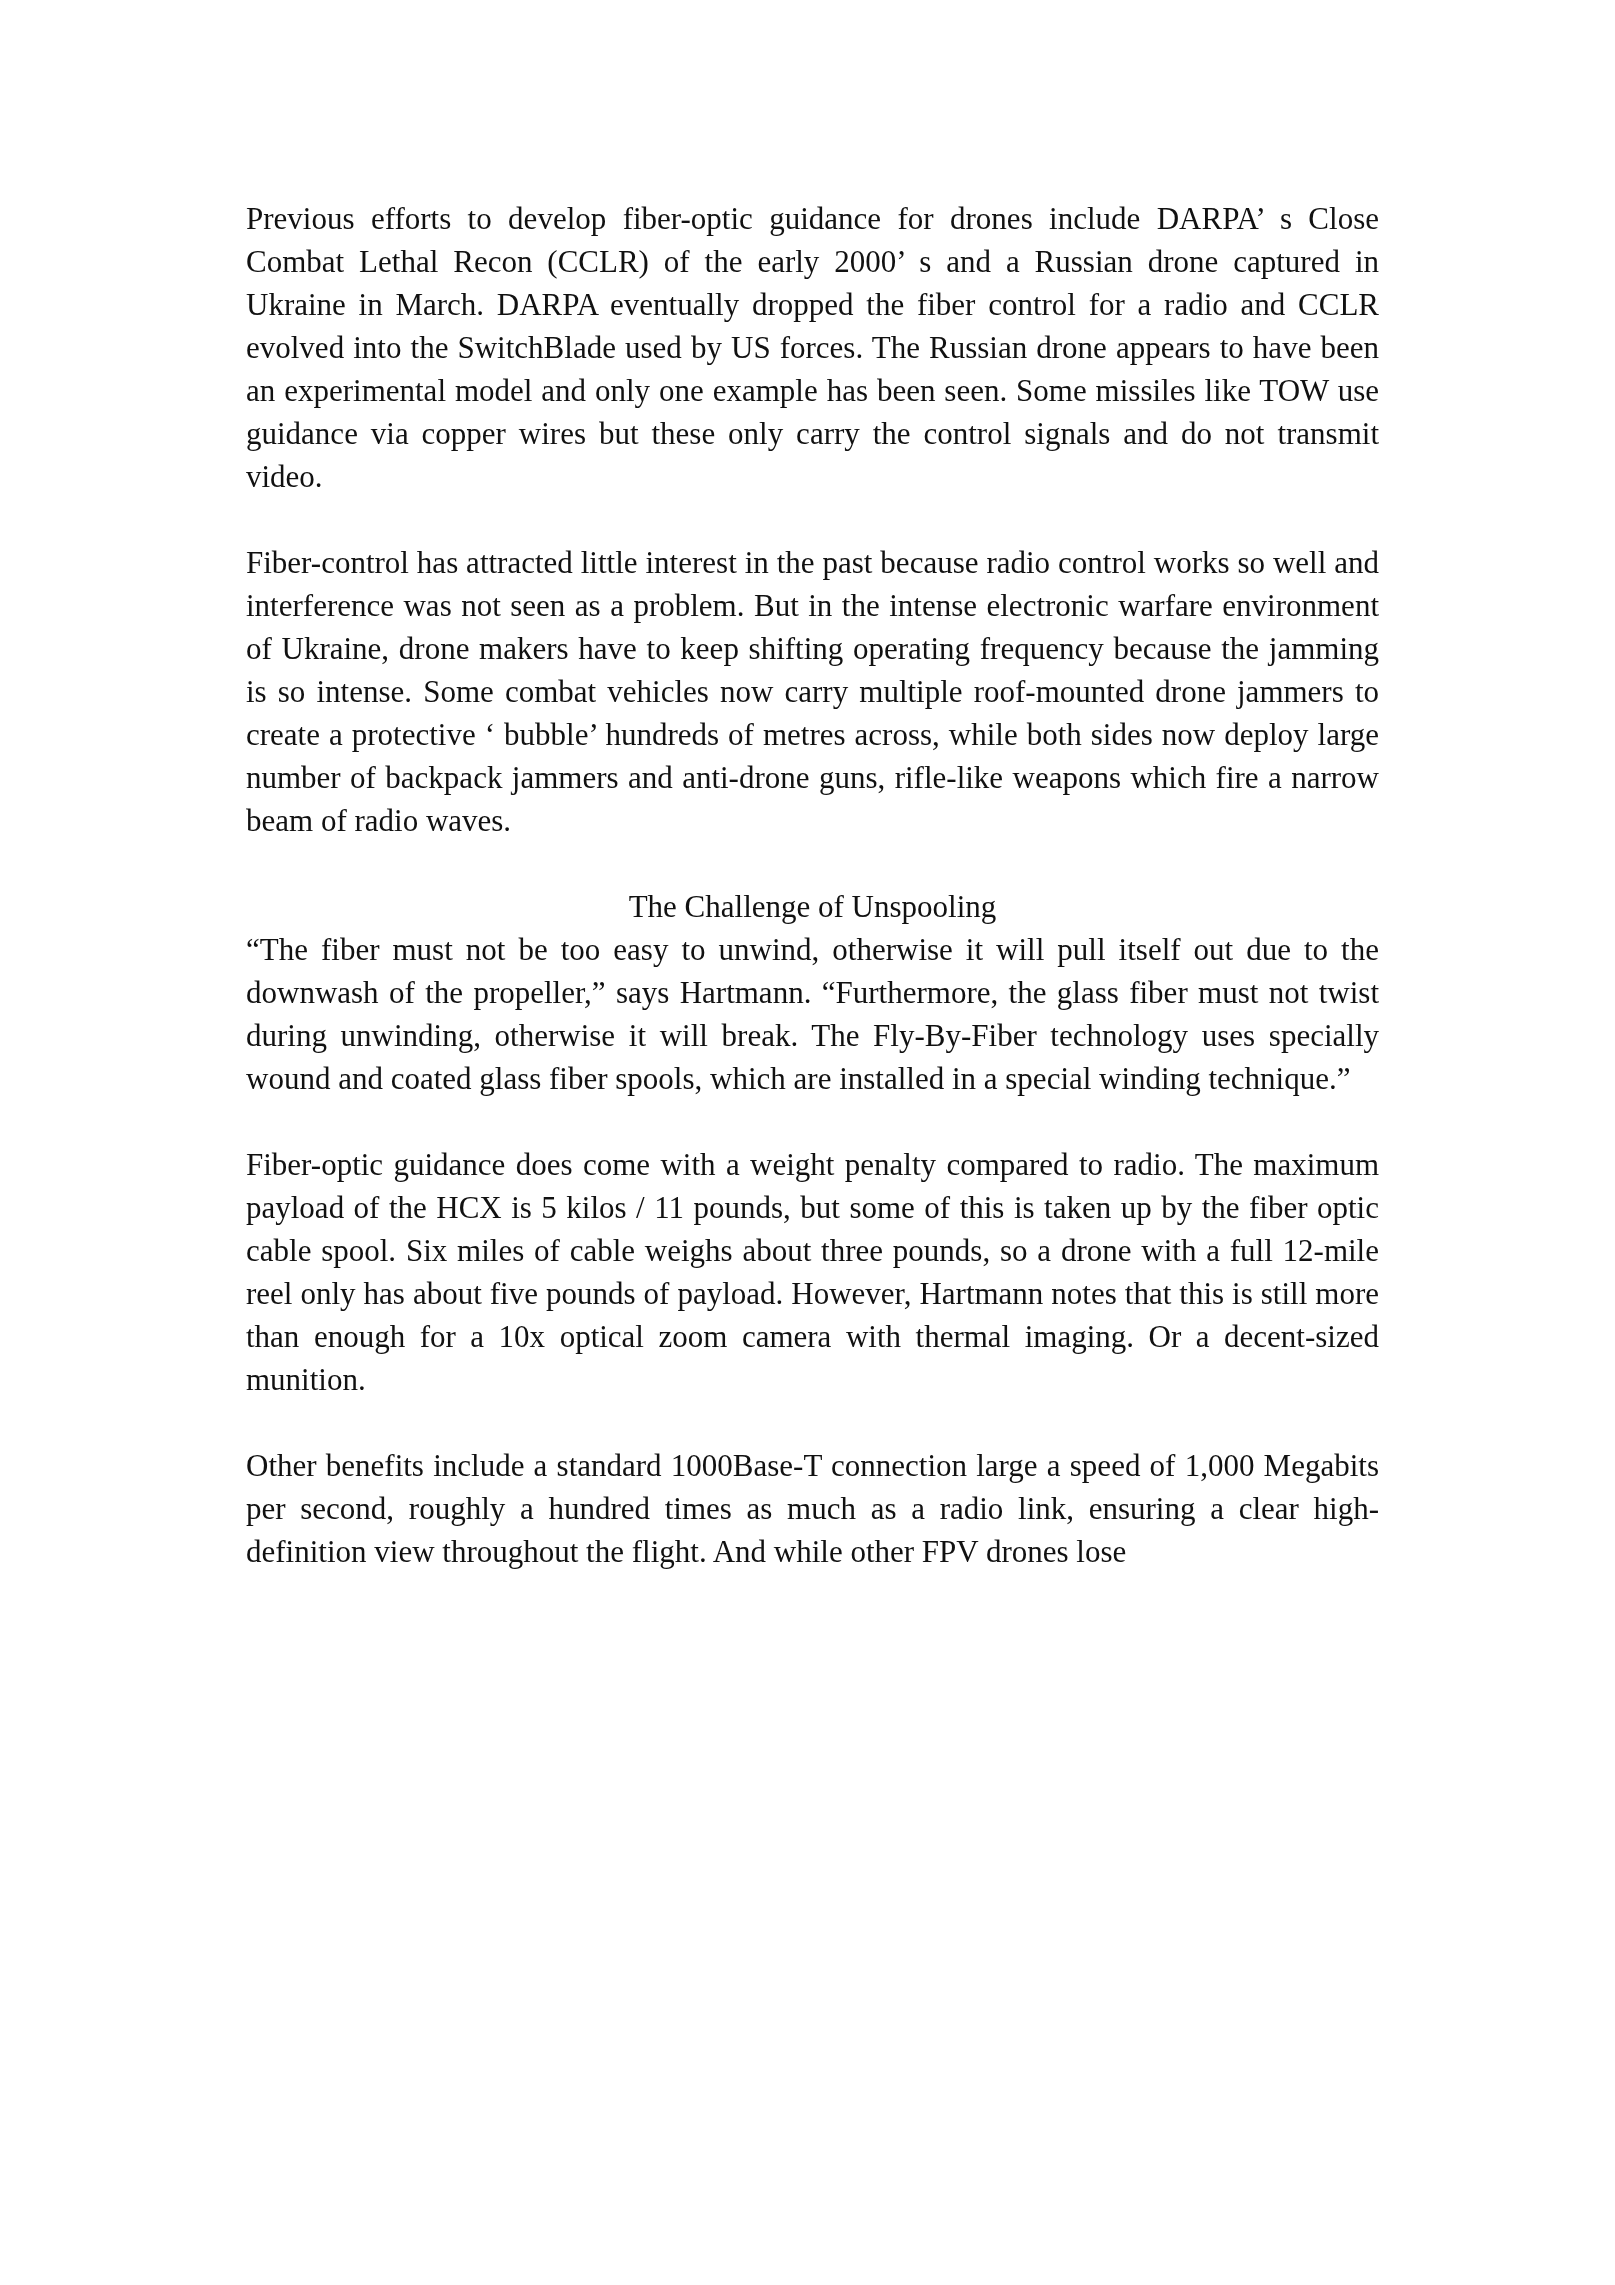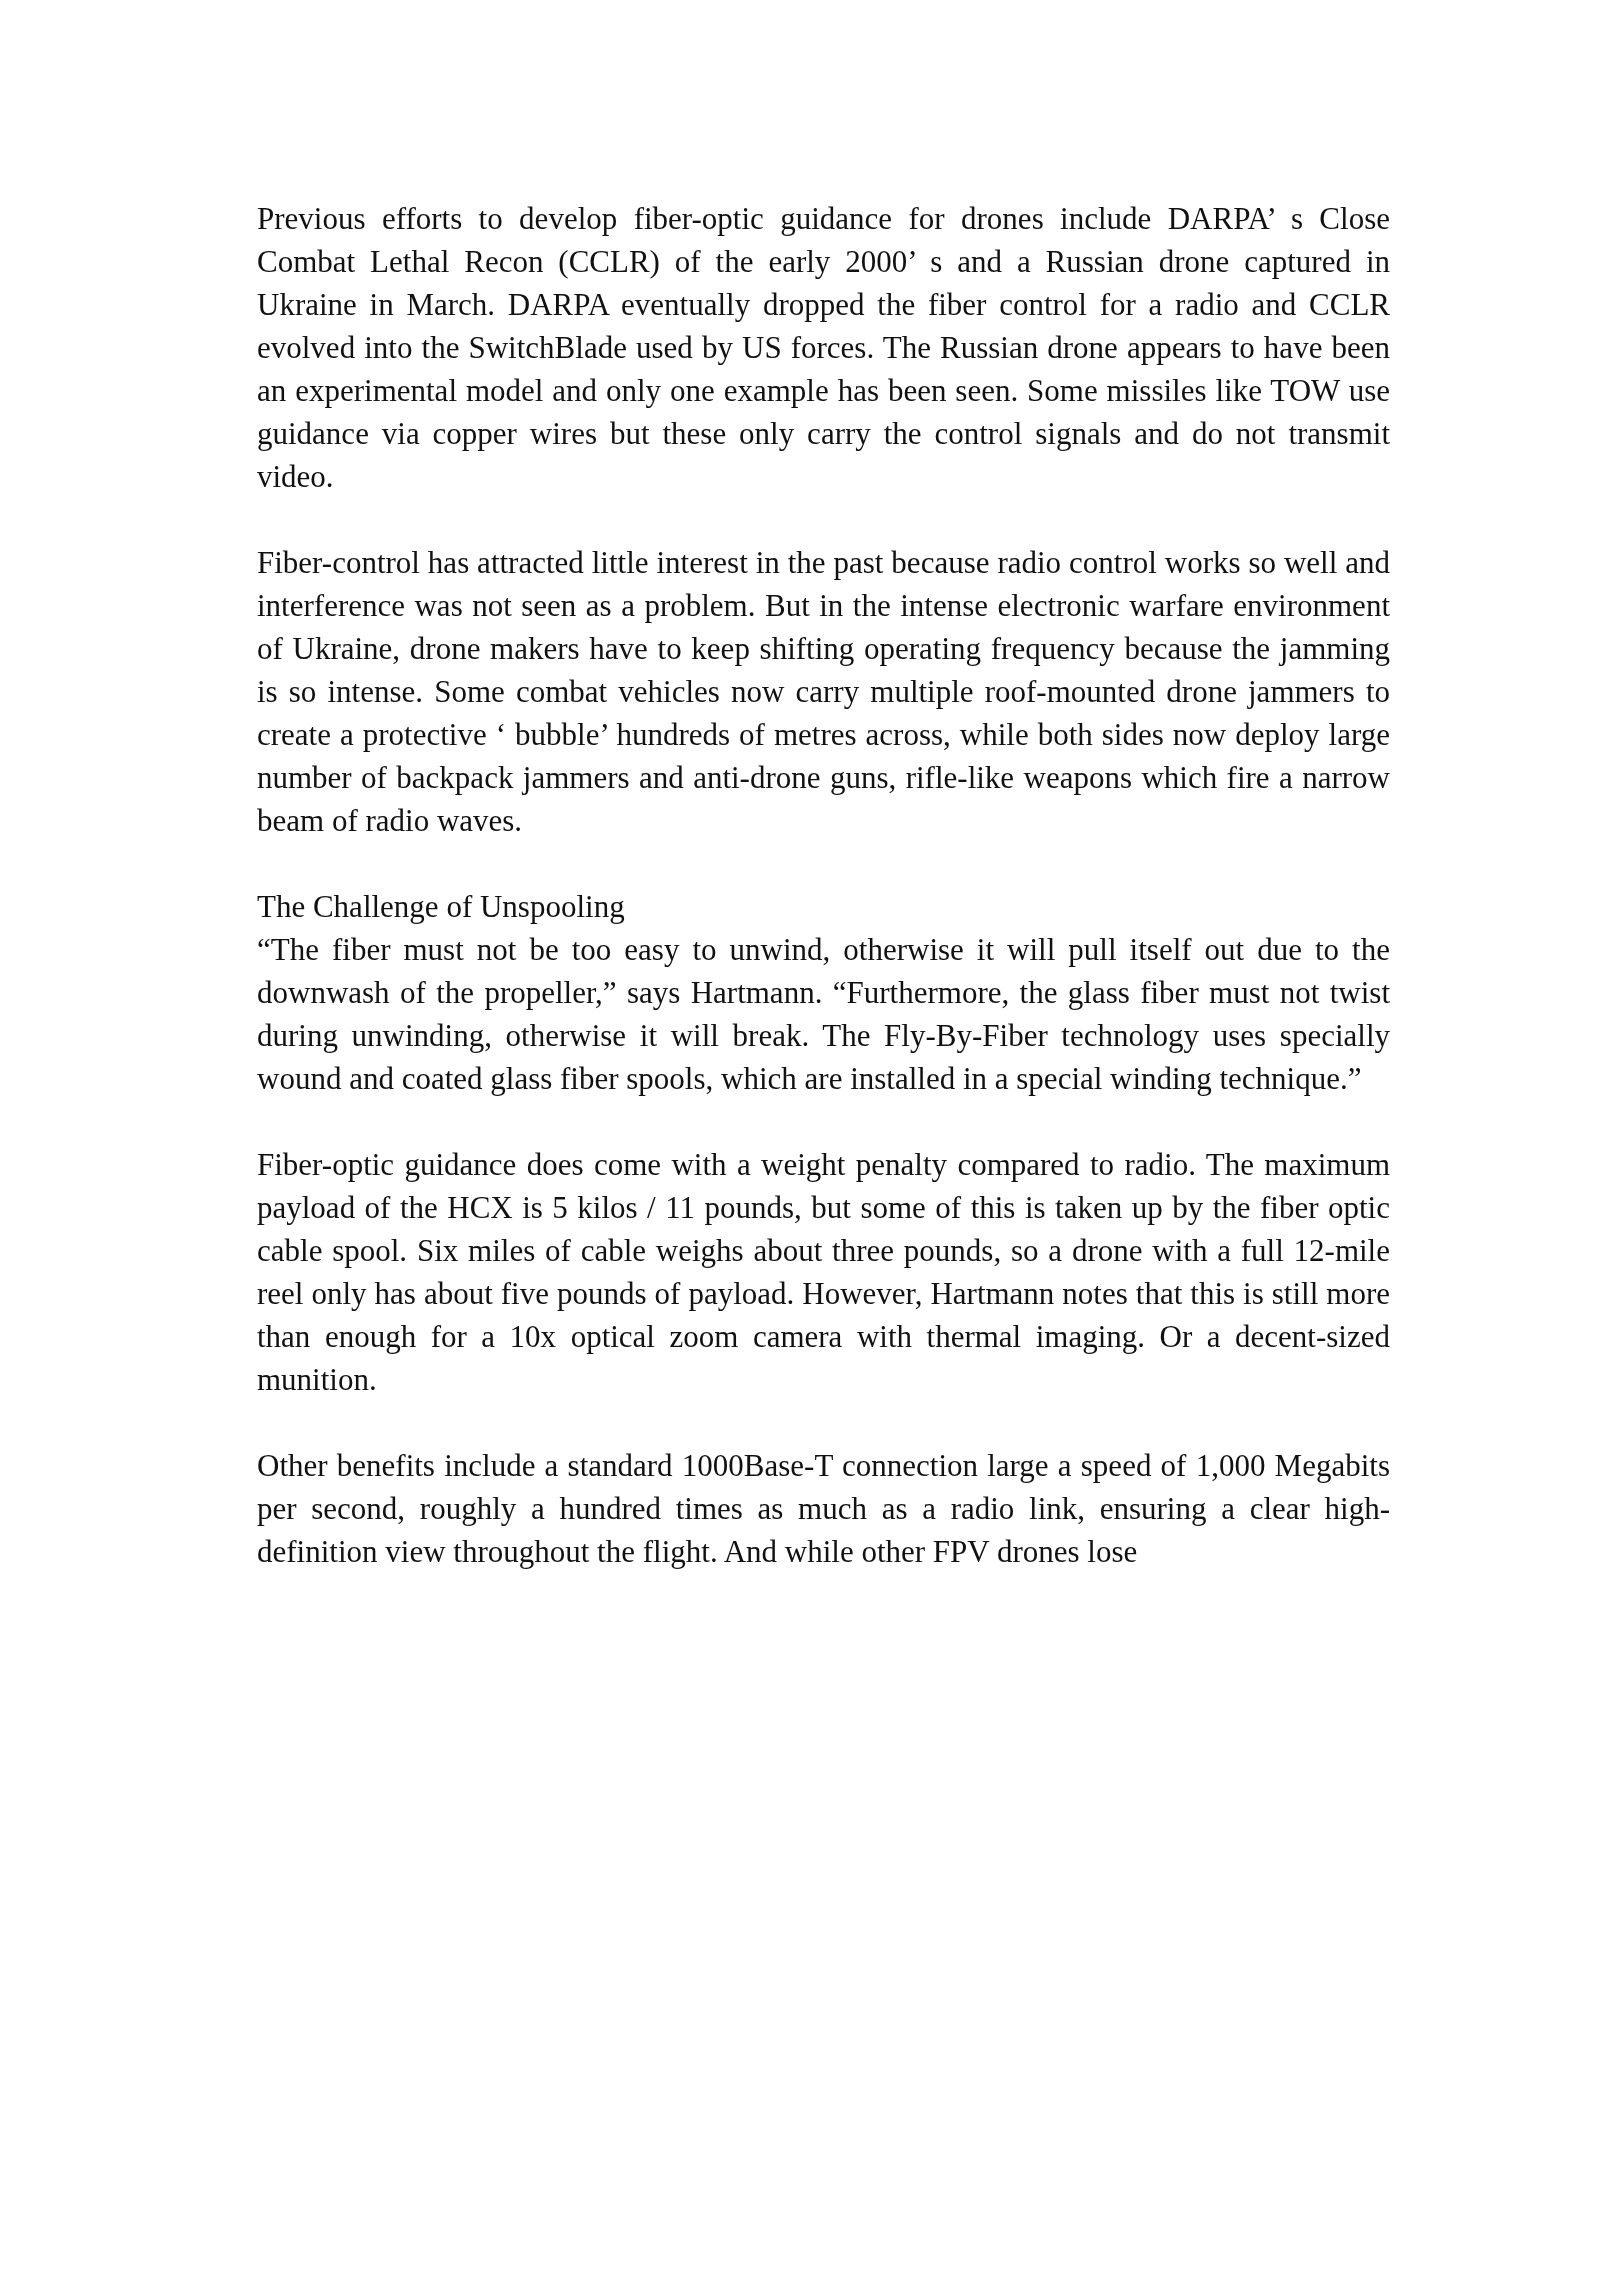--- a/index.html
+++ b/index.html
@@ -1,28 +1,28 @@
 <!DOCTYPE html>
 <html style="font-size:14.5px"><head>
 <meta charset="utf-8">
 <style>
   html, body { margin: 0; padding: 0; background: #ffffff; }
   body { width: 1616px; height: 2285px; position: relative; overflow: hidden; }
   .page {
     position: absolute;
-    left: 257px;
+    left: 246px;
     top: 197px;
     width: 1133px;
     font-family: "Liberation Serif", "DejaVu Serif", serif;
     font-size: 31px;
     line-height: 43px;
     color: #111111;
   }
   .para { margin: 0 0 43px 0; text-align: justify; text-justify: inter-word; }
-  .heading { margin: 0; text-align: left; }
+  .heading { margin: 0; text-align: center; }
   .para.after-heading { margin-top: 0; }
 </style>
 </head>
 <body>
 
 <div class="page">
   <p class="para">Previous efforts to develop fiber-optic guidance for drones include DARPA’ s Close Combat Lethal Recon (CCLR) of the early 2000’ s and a Russian drone captured in Ukraine in March. DARPA eventually dropped the fiber control for a radio and CCLR evolved into the SwitchBlade used by US forces. The Russian drone appears to have been an experimental model and only one example has been seen. Some missiles like TOW use guidance via copper wires but these only carry the control signals and do not transmit video.</p>
   <p class="para">Fiber-control has attracted little interest in the past because radio control works so well and interference was not seen as a problem. But in the intense electronic warfare environment of Ukraine, drone makers have to keep shifting operating frequency because the jamming is so intense. Some combat vehicles now carry multiple roof-mounted drone jammers to create a protective ‘ bubble’ hundreds of metres across, while both sides now deploy large number of backpack jammers and anti-drone guns, rifle-like weapons which fire a narrow beam of radio waves.</p>
   <p class="heading">The Challenge of Unspooling</p>
   <p class="para">“The fiber must not be too easy to unwind, otherwise it will pull itself out due to the downwash of the propeller,” says Hartmann. “Furthermore, the glass fiber must not twist during unwinding, otherwise it will break. The Fly-By-Fiber technology uses specially wound and coated glass fiber spools, which are installed in a special winding technique.”</p>

